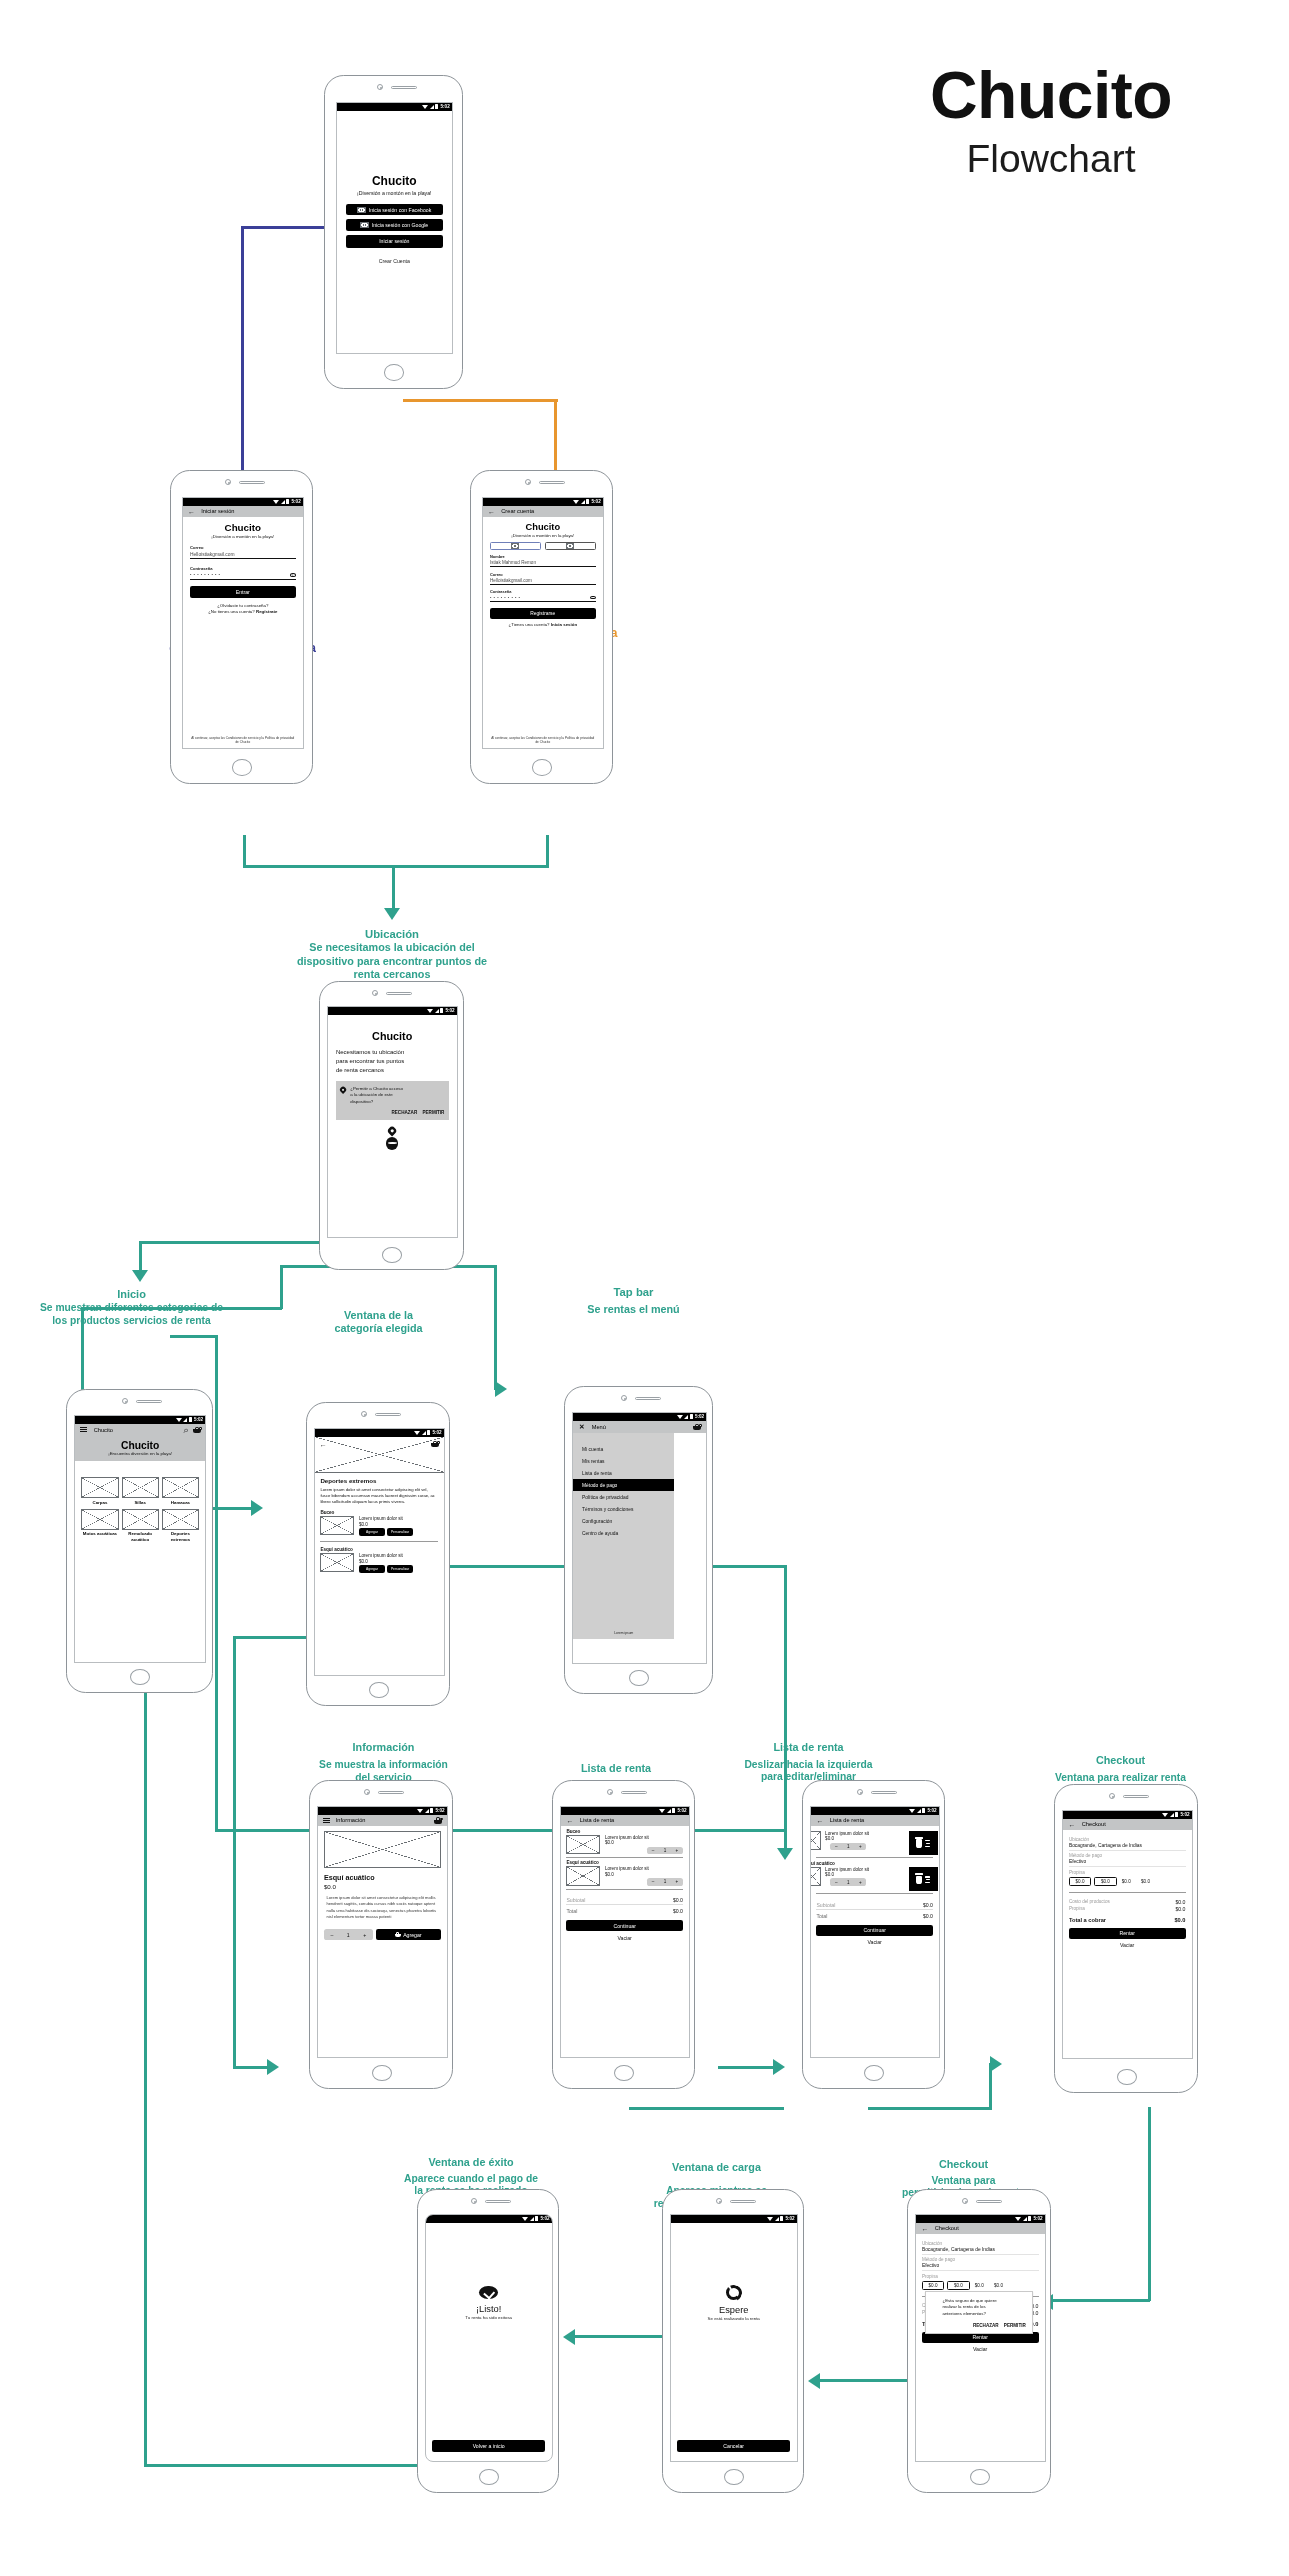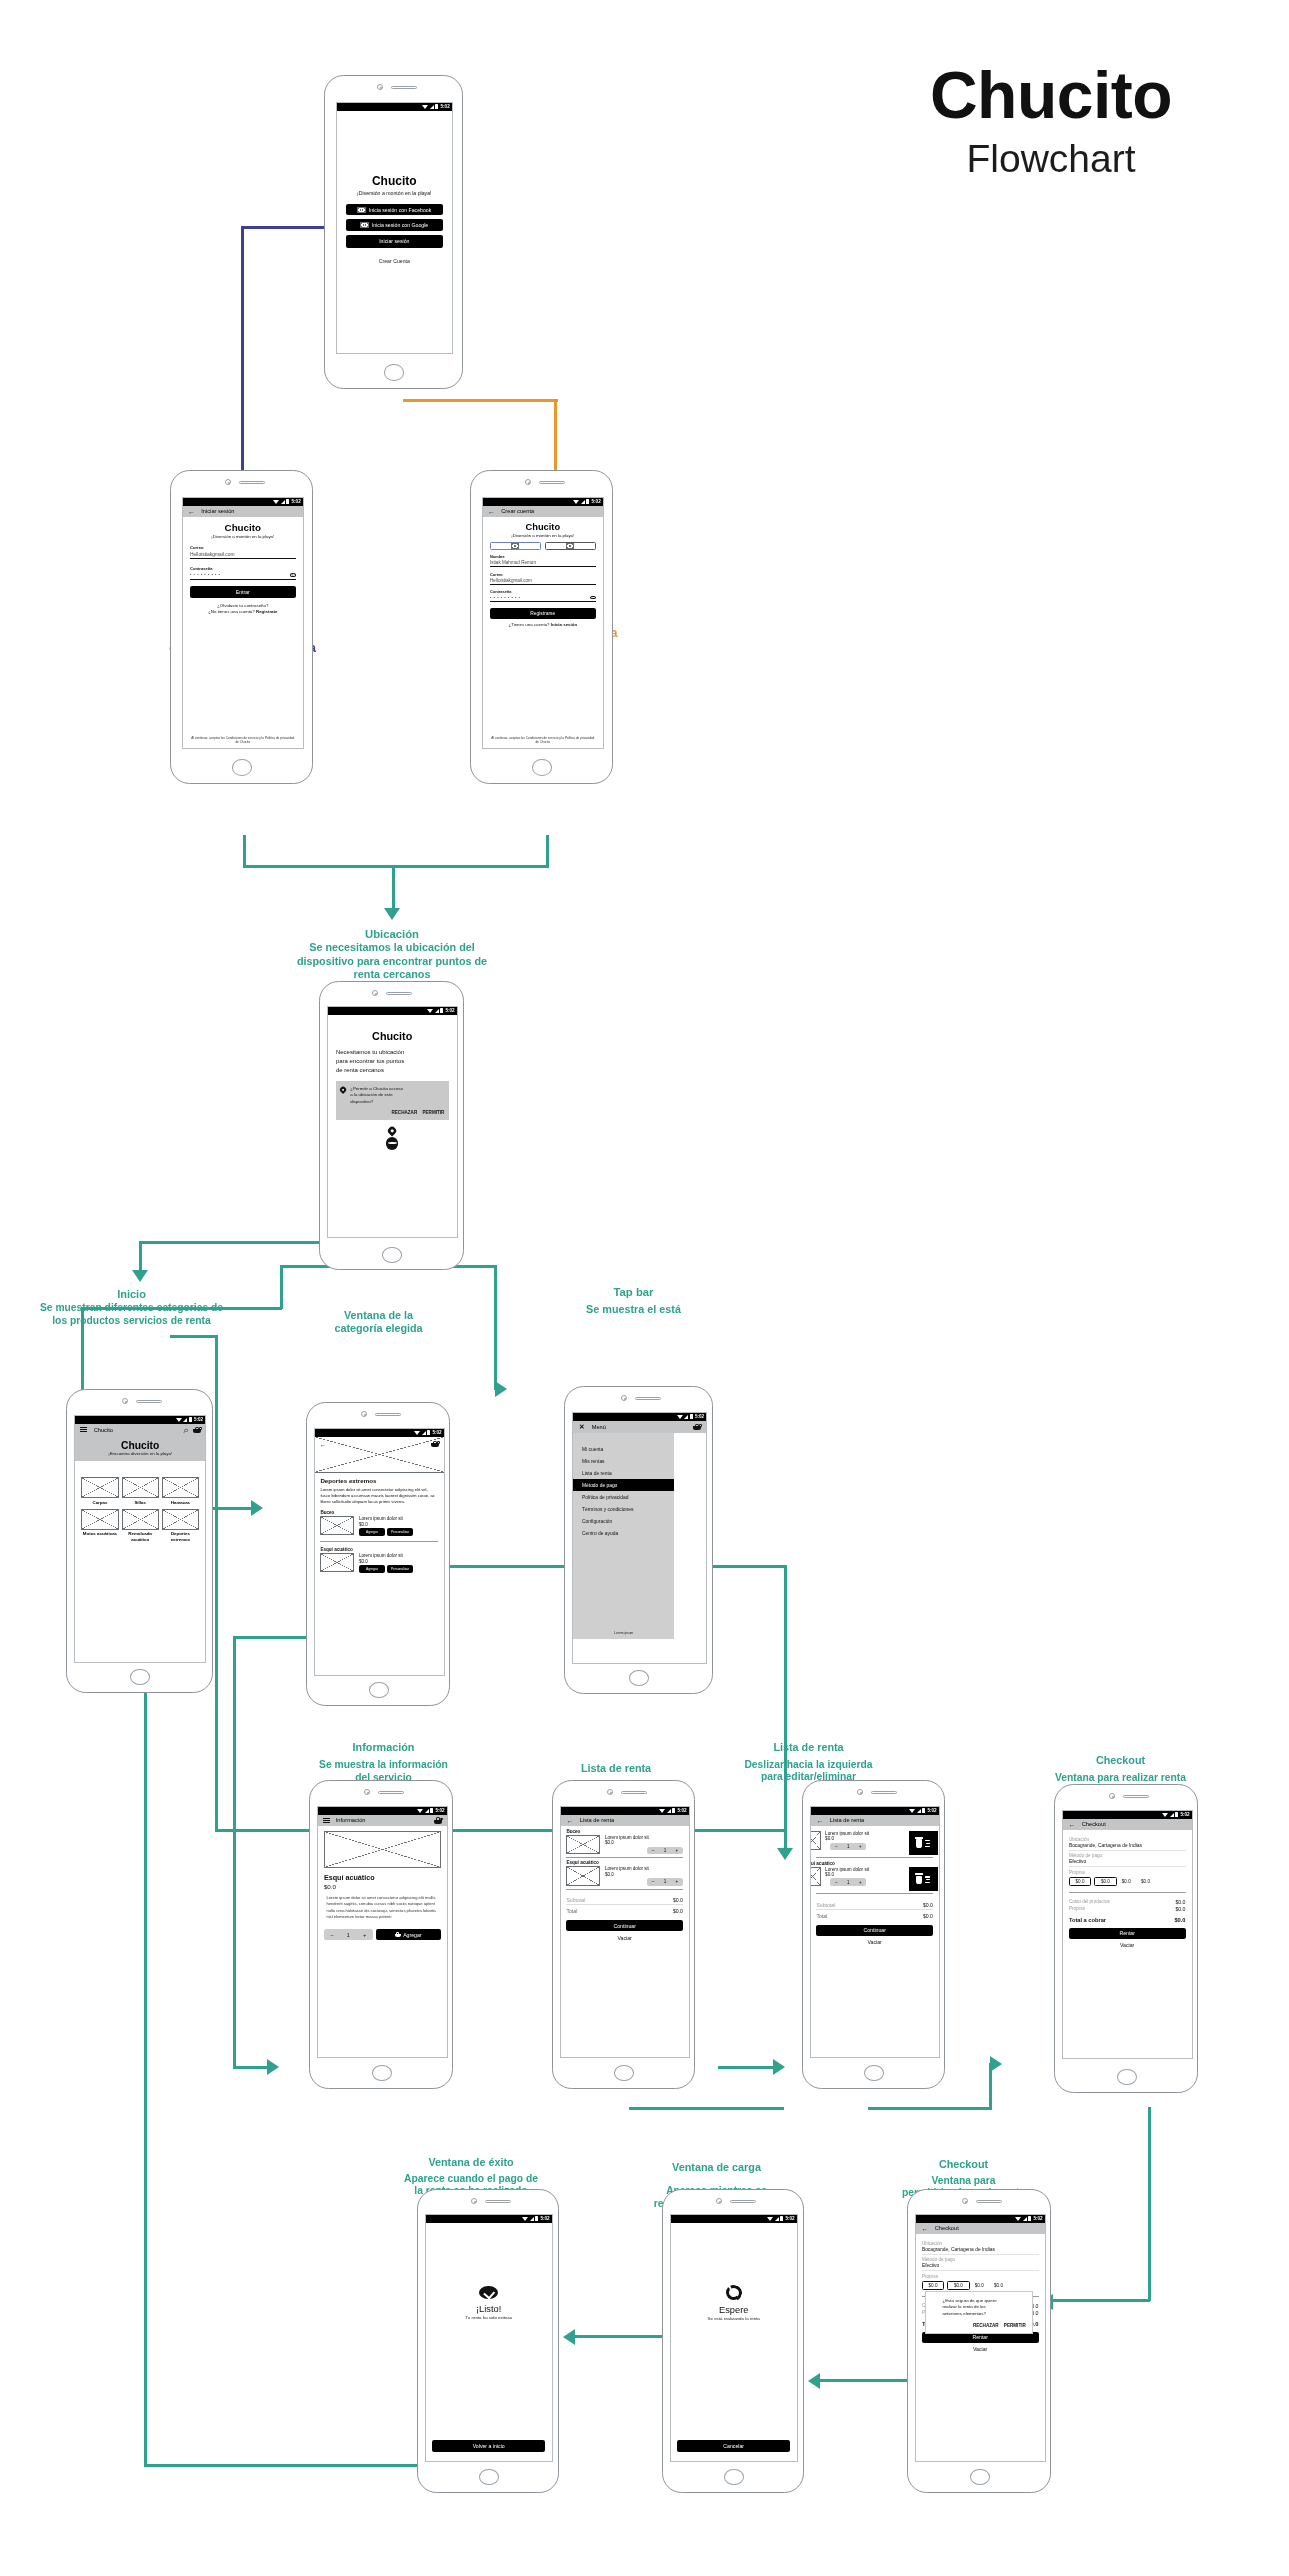--- a/index.html
+++ b/index.html
@@ -210,21 +210,21 @@
     <div class="a-head" style="font-size:11px;">Inicio</div>
     <div class="a-sub">Se muestran diferentes categorias de</div>
     <div class="a-sub">los productos servicios de renta</div>
   </div>
   <div class="annot teal" style="left:309px;top:1309px;width:139px;font-size:10.8px;">
     <div class="a-sub">Ventana de la</div>
     <div class="a-sub">categoría elegida</div>
   </div>
   <div class="annot teal" style="left:556px;top:1285px;width:155px;font-size:10.8px;">
     <div class="a-head" style="font-size:11.3px;">Tap bar</div>
-    <div class="a-sub" style="margin-top:4.1px;">Se muestra el está</div>
+    <div class="a-sub" style="margin-top:4.1px;">Se rentas el menú</div>
   </div>
   <div class="annot teal" style="left:301px;top:1741px;width:165px;font-size:10.3px;">
     <div class="a-head" style="font-size:10.8px;">Información</div>
     <div class="a-sub" style="margin-top:5px;">Se muestra la información</div>
     <div class="a-sub">del servicio</div>
   </div>
   <div class="annot teal" style="left:544px;top:1762px;width:144px;font-size:10.8px;">
     <div class="a-head">Lista de renta</div>
   </div>
   <div class="annot teal" style="left:721px;top:1741px;width:175px;font-size:10.3px;">
@@ -867,21 +867,21 @@
           <span>Vaciar</span>
         </div>
       </div>
     </div>
   </div>
 
   <div class="phone" style="left:417px;top:2189px;width:142px;height:304px;">
     <div class="notch-cam" style="left:53px;"></div>
     <div class="notch-spk" style="left:67px;width:26px;"></div>
     <div class="home-btn" style="left:61px;bottom:6.7px;width:19.6px;height:16px;"></div>
-    <div class="screen" style="left:6.7px;top:24px;width:128px;height:248px;">
+    <div class="screen" style="left:6.7px;top:24px;width:128px;height:248px;border-radius:8px;">
       <div class="statusbar" style="height:7.7px;font-size:4.6px;padding-right:2.1px;">
         <span class="sb-icons">
           <span class="sb-wifi"></span>
           <span class="sb-sig"></span>
           <span class="sb-bat"></span>
         </span>
         <span class="sb-time">5:02</span>
       </div>
       <div style="display:flex;flex-direction:column;align-items:center;margin-top:63px;">
         <span class="check-circle" style="width:18.5px;height:13.4px;"></span>

